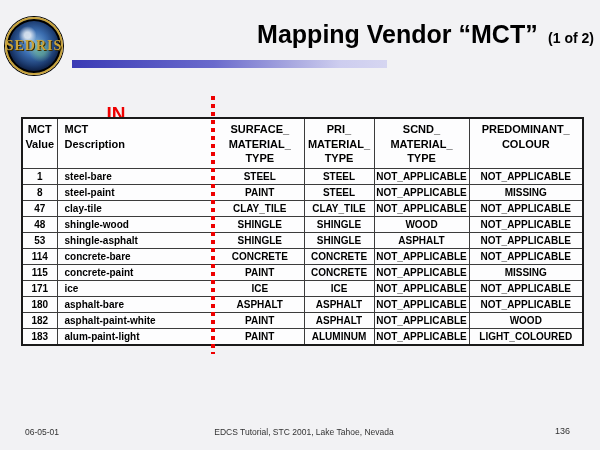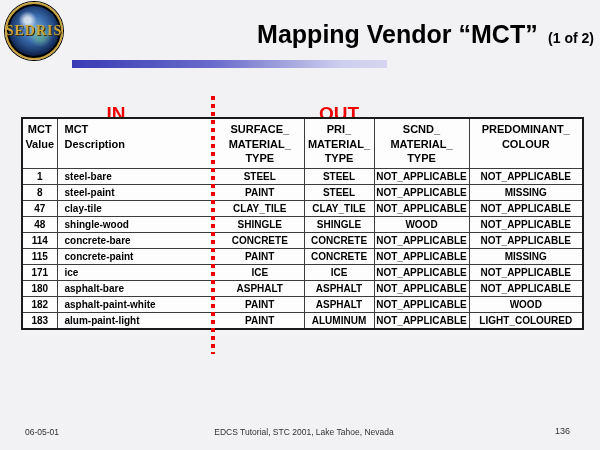--- a/index.html
+++ b/index.html
@@ -12,21 +12,21 @@
   body{
     position:relative;
     background:#f2f2f4;
     font-family:"Liberation Sans", sans-serif;
     overflow:hidden;
   }
   .slide{position:absolute;inset:0;}
 
   
   .logo{
-    position:absolute;left:5px;top:2px;width:58px;height:58px;
+    position:absolute;left:5px;top:17px;width:58px;height:58px;
     border-radius:50%;
     background:
       radial-gradient(circle at 38% 30%, rgba(255,255,255,.75) 0 6%, rgba(255,255,255,0) 18%),
       radial-gradient(circle at 62% 58%, rgba(120,200,140,.5) 0 10%, rgba(0,0,0,0) 26%),
       radial-gradient(circle at 50% 45%, #7fb0dd 0%, #3a6cae 32%, #1d3d72 55%, #071331 74%, #000 86%);
     border:2px solid #c9a43c;
     box-shadow:0 0 0 1px #000, inset 0 0 0 2px #000;
     display:flex;align-items:center;justify-content:center;text-align:right;
   }
   .logo-text{
@@ -104,21 +104,20 @@
   </div>
 
   <div class="title-wrap">
     <span class="title-main">Mapping Vendor “MCT”</span>
     <span class="title-suffix">(1 of 2)</span>
   </div>
 
   <div class="gradient-bar"></div>
 
   <div class="io-label in-label">IN</div>
-  <div class="io-label out-label">OUT</div>
 
   <div class="red-dotted-line"></div>
 
   <table class="mct">
     <colgroup>
       <col style="width:35px">
         <col style="width:159px">
         <col style="width:88px">
       <col style="width:70px">
         <col style="width:95px">
@@ -170,20 +169,28 @@
         </tr>
         <tr>
           <td>48</td>
           <td class="col-desc">shingle-wood</td>
           <td>SHINGLE</td>
           <td>SHINGLE</td>
           <td>WOOD</td>
           <td>NOT_APPLICABLE</td>
         </tr>
         <tr>
+          <td>53</td>
+          <td class="col-desc">shingle-asphalt</td>
+          <td>SHINGLE</td>
+          <td>SHINGLE</td>
+          <td>ASPHALT</td>
+          <td>NOT_APPLICABLE</td>
+        </tr>
+        <tr>
           <td>114</td>
           <td class="col-desc">concrete-bare</td>
           <td>CONCRETE</td>
           <td>CONCRETE</td>
           <td>NOT_APPLICABLE</td>
           <td>NOT_APPLICABLE</td>
         </tr>
         <tr>
           <td>115</td>
           <td class="col-desc">concrete-paint</td>

